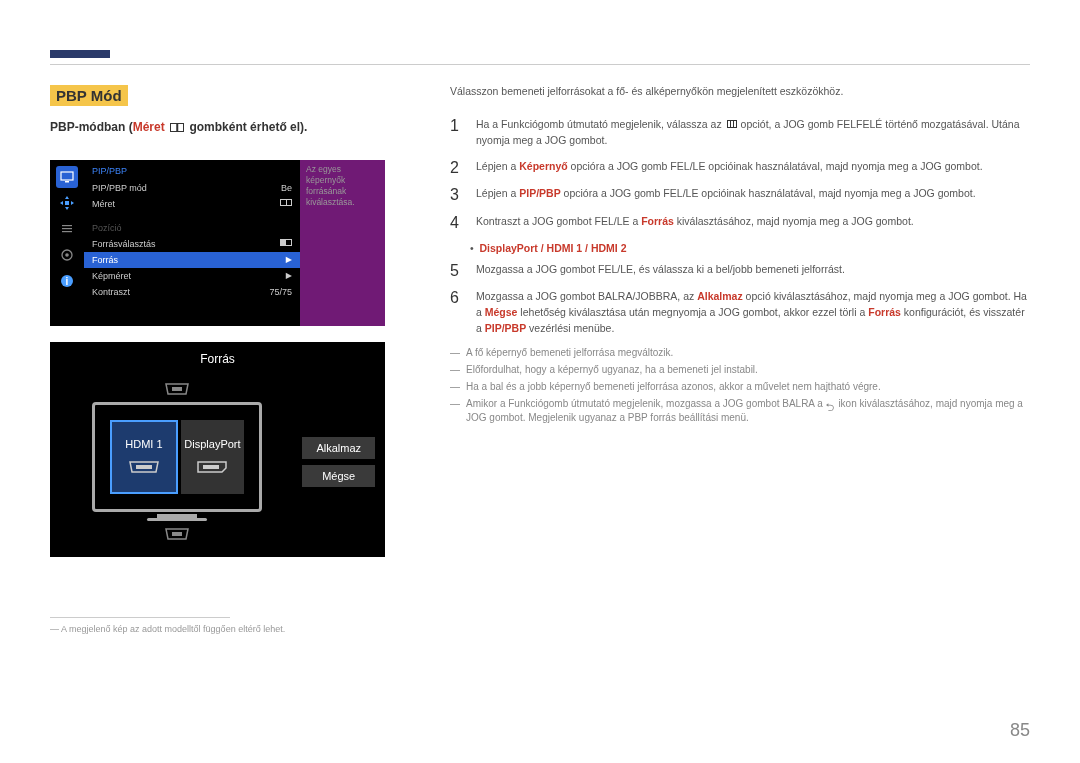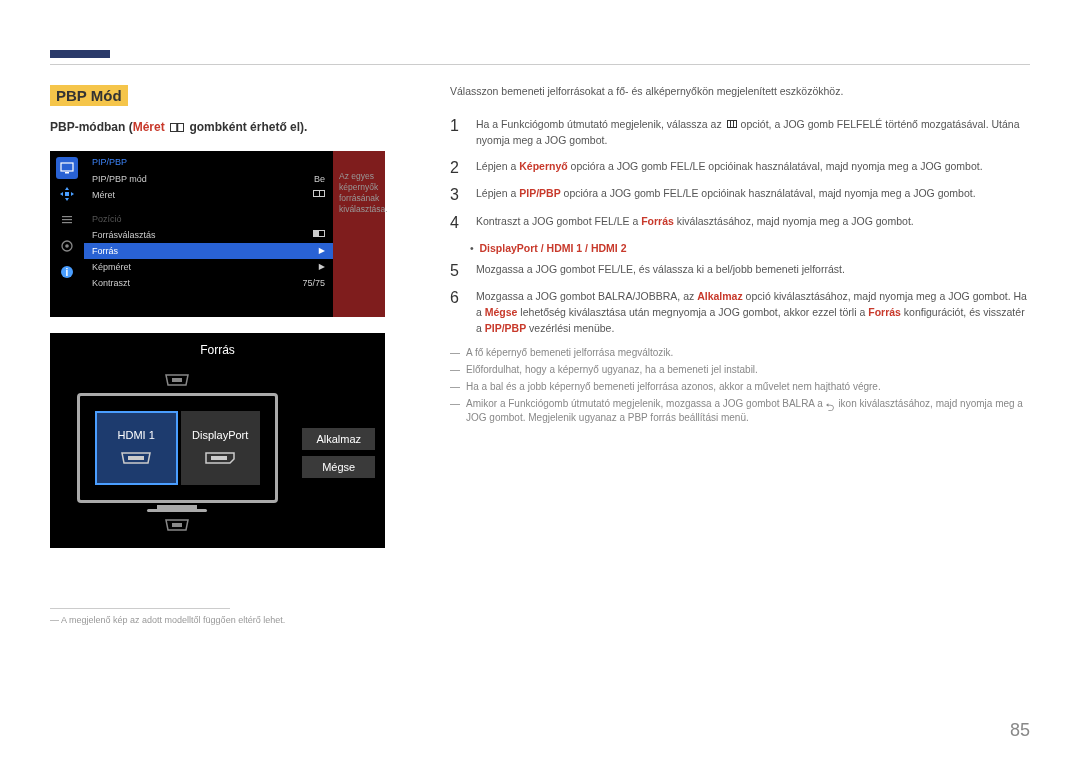--- a/index.html
+++ b/index.html
@@ -5,50 +5,50 @@
 * { margin: 0; padding: 0; box-sizing: border-box; }
 body { font-family: Arial, sans-serif; background: #fff; width: 1080px; height: 763px; position: relative; font-size: 11px; color: #555; }
 .page { padding: 50px 50px 20px 50px; }
 .top-bar { border-top: 8px solid #2a3a6a; width: 60px; margin-bottom: 6px; }
 .hr-line { border-top: 1px solid #ccc; margin-bottom: 20px; }
 .columns { display: flex; gap: 40px; }
 .left-col { width: 360px; flex-shrink: 0; }
 .right-col { flex: 1; }
 
 .title-badge { background: #f5c54a; color: #333; font-weight: bold; font-size: 15px; padding: 2px 6px; display: inline-block; margin-bottom: 14px; }
-.subtitle { font-weight: bold; font-size: 12px; color: #333; margin-bottom: 17px; }
+.subtitle { font-weight: bold; font-size: 12px; color: #333; margin-bottom: 26px; }
 .subtitle .red { color: #c8392b; }
 .icon-inline { display: inline-block; width: 14px; height: 9px; border: 1.5px solid #333; position: relative; vertical-align: middle; margin: 0 2px; }
 .icon-inline::after { content: ''; position: absolute; left: 50%; top: 0; bottom: 0; width: 1.5px; background: #333; transform: translateX(-50%); }
 .icon-inline-3 { display: inline-block; vertical-align: middle; margin: 0 2px; }
 .icon-inline-3 span { display: inline-block; width: 4px; height: 8px; border: 1.2px solid #333; margin-right: -1px; }
 
 .osd-menu { background: #000; width: 335px; height: 166px; display: flex; font-size: 9px; color: #ccc; }
 .osd-icons { width: 34px; display: flex; flex-direction: column; align-items: center; padding-top: 6px; gap: 4px; }
 .osd-icon { width: 22px; height: 22px; border-radius: 3px; display: flex; align-items: center; justify-content: center; }
 .osd-icon.active { background: #2962d4; }
 .osd-icon svg { width: 16px; height: 16px; }
 .osd-list { flex: 1; padding: 6px 0; }
 .osd-header { color: #3b82f6; font-size: 9px; padding: 0 8px 4px; }
 .osd-row { display: flex; justify-content: space-between; padding: 3px 8px; color: #ccc; }
 .osd-row.dim { color: #555; margin-top: 8px; }
 .osd-row.sel { background: #2962d4; color: #fff; }
 .osd-row .arrow { font-size: 8px; }
-.osd-side { width: 52px; background: #7f1d1d; padding: 20px 6px; font-size: 8.5px; color: #999; line-height: 1.3; }
+.osd-side { width: 85px; background: #701a75; padding: 4px 6px; font-size: 8.5px; color: #999; line-height: 1.3; }
 .pbp-mini { display: inline-block; width: 12px; height: 7px; border: 1px solid #ccc; position: relative; }
 .pbp-mini::after { content: ''; position: absolute; left: 50%; top: 0; bottom: 0; width: 1px; background: #ccc; }
 .pbp-mini-half { display: inline-block; width: 12px; height: 7px; border: 1px solid #ccc; position: relative; }
 .pbp-mini-half::before { content: ''; position: absolute; left: 0; top: 0; bottom: 0; width: 50%; background: #ccc; }
 
 .forras-panel { background: #000; width: 335px; margin-top: 16px; padding: 10px; }
 .forras-title { text-align: center; color: #fff; font-size: 12px; margin-bottom: 10px; }
 .forras-body { display: flex; align-items: center; gap: 8px; }
 .monitor-wrap { flex: 1; display: flex; flex-direction: column; align-items: center; }
 .conn-icon { width: 30px; height: 18px; margin: 4px 0; }
-.monitor-frame { border: 3px solid #aaa; border-radius: 4px; width: 201px; height: 110px; display: flex; padding: 15px; gap: 3px; }
+.monitor-frame { border: 3px solid #aaa; border-radius: 4px; width: 170px; height: 110px; display: flex; padding: 15px; gap: 3px; }
 .monitor-half { flex: 1; display: flex; flex-direction: column; align-items: center; justify-content: center; gap: 8px; }
 .monitor-half.left { background: #1d3b6e; border: 2px solid #4a9eff; }
 .monitor-half.right { background: #333; }
 .monitor-half-title { color: #fff; font-size: 11px; }
 .hdmi-svg { width: 36px; height: 18px; }
 .stand { width: 40px; height: 4px; background: #aaa; margin-top: 2px; }
 .stand-base { width: 60px; height: 3px; background: #aaa; border-radius: 2px; }
 .btn-stack { display: flex; flex-direction: column; gap: 6px; }
 .btn-dark { background: #3a3a3a; color: #fff; font-size: 11px; padding: 5px 14px; text-align: center; min-width: 72px; }
 

